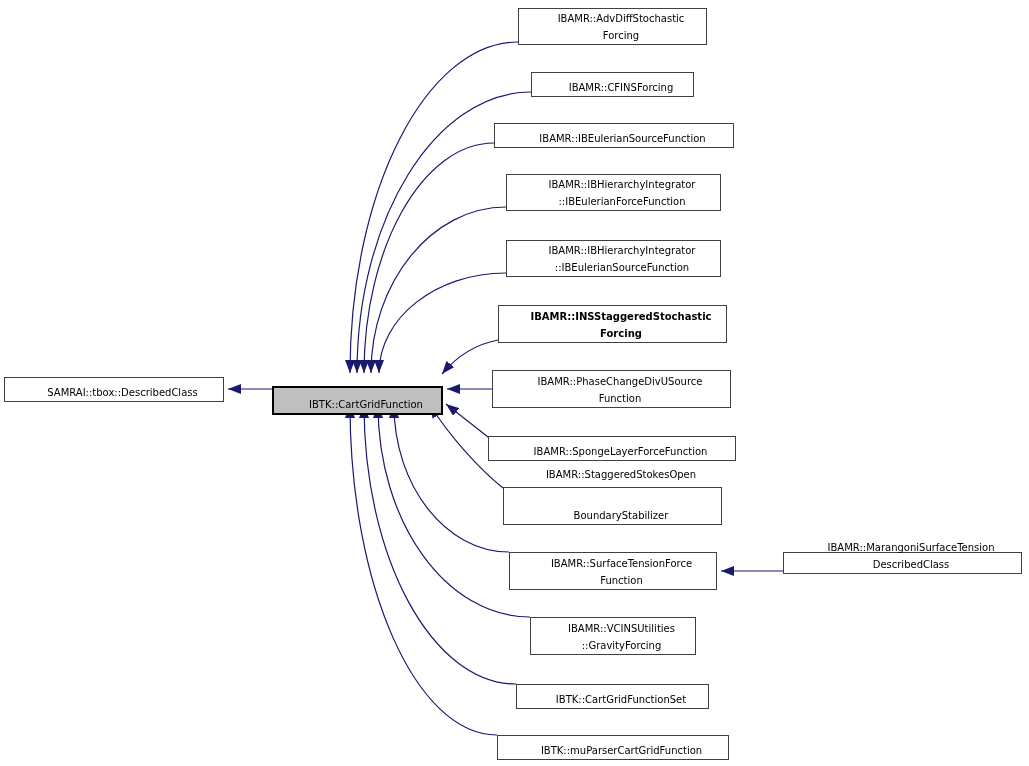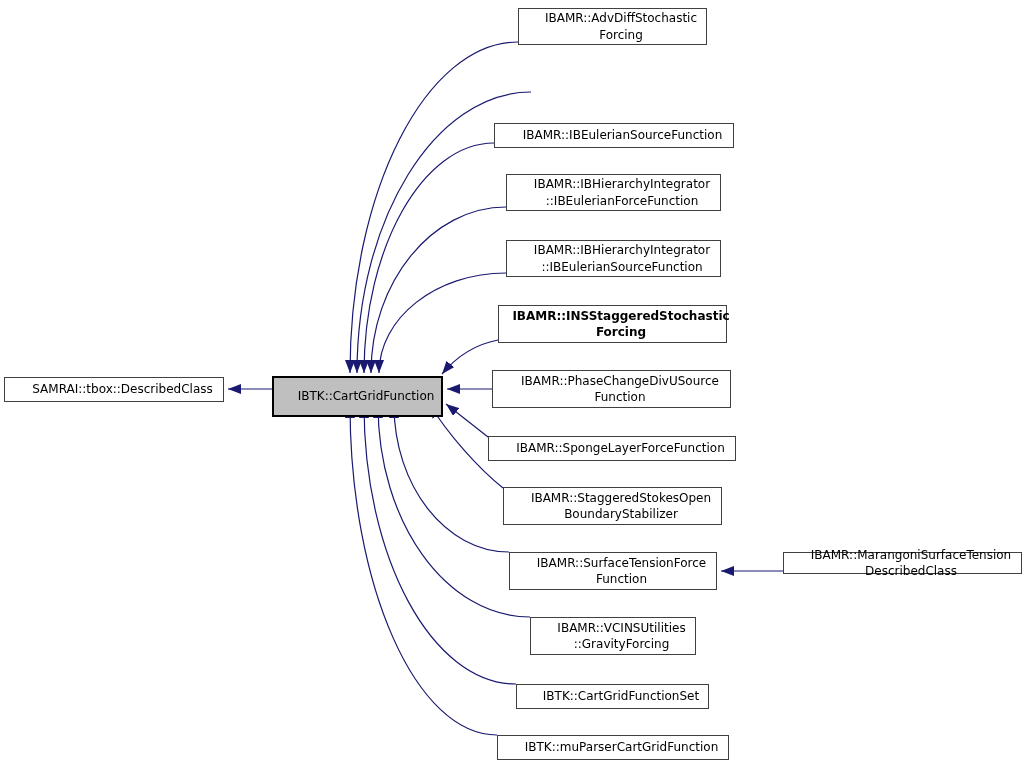--- a/index.html
+++ b/index.html
@@ -29,27 +29,27 @@
     fill: none;
     stroke: var(--edge-color);
     stroke-width: 1.2;
   }
   #arrowhead path { fill: var(--edge-color); }
   .node {
     position: absolute;
     box-sizing: border-box;
     display: flex;
     flex-direction: column;
-    justify-content: center;
+    justify-content: flex-end;
     align-items: center;
     text-align: center;
     background: var(--node-fill);
     border: 1px solid var(--node-border);
     color: var(--text-color);
-    font-size: 12px;
+    font-size: 10px;
     line-height: 16.5px;
     white-space: nowrap;
     cursor: pointer;
     padding-left: 17px;
   }
   .node.highlight {
     background: var(--highlight-fill);
     border: 2px solid var(--highlight-border);
   }
   .node span { display: block; }
@@ -79,29 +79,32 @@
     <path class="edge" d="M 783,571 L 721,571" marker-end="url(#arrowhead)"></path>
     <path class="edge" d="M 530,617 C 446,617 378,522 378,405" marker-end="url(#arrowhead)"></path>
     <path class="edge" d="M 516,684 C 432,684 364,558 364,405" marker-end="url(#arrowhead)"></path>
     <path class="edge" d="M 497,735 C 416,735 350,586 350,405" marker-end="url(#arrowhead)"></path>
   </svg>
 
   <div class="node" style="left:4px; top:377px; width:220px; height:25px;">
     <span>SAMRAI::tbox::DescribedClass</span>
   </div>
 
-  <div class="node highlight" style="left:272px; top:376px; width:171px; height:41px;">
+  <div class="node highlight" style="left:272px; top:386px; width:171px; height:29px;">
     <span>IBTK::CartGridFunction</span>
   </div>
 
   <div class="node" style="left:518px; top:8px; width:189px; height:37px;">
     <span>IBAMR::AdvDiffStochastic</span>
     <span>Forcing</span>
   </div>
 
+  <div class="node" style="left:531px; top:72px; width:163px; height:25px;">
+    <span>IBAMR::CFINSForcing</span>
+  </div>
 
   <div class="node" style="left:494px; top:123px; width:240px; height:25px;">
     <span>IBAMR::IBEulerianSourceFunction</span>
   </div>
 
   <div class="node" style="left:506px; top:174px; width:215px; height:37px;">
     <span>IBAMR::IBHierarchyIntegrator</span>
     <span>::IBEulerianForceFunction</span>
   </div>
 
@@ -117,21 +120,21 @@
 
   <div class="node" style="left:492px; top:370px; width:239px; height:38px;">
     <span>IBAMR::PhaseChangeDivUSource</span>
     <span>Function</span>
   </div>
 
   <div class="node" style="left:488px; top:436px; width:248px; height:25px;">
     <span>IBAMR::SpongeLayerForceFunction</span>
   </div>
 
-  <div class="node" style="left:503px; top:487px; width:219px; height:38px;">
+  <div class="node" style="left:503px; top:487px; width:219px; height:38px;gap:24px;">
     <span>IBAMR::StaggeredStokesOpen</span>
     <span>BoundaryStabilizer</span>
   </div>
 
   <div class="node" style="left:509px; top:552px; width:208px; height:38px;">
     <span>IBAMR::SurfaceTensionForce</span>
     <span>Function</span>
   </div>
 
   <div class="node" style="left:783px; top:552px; width:239px; height:22px;">

